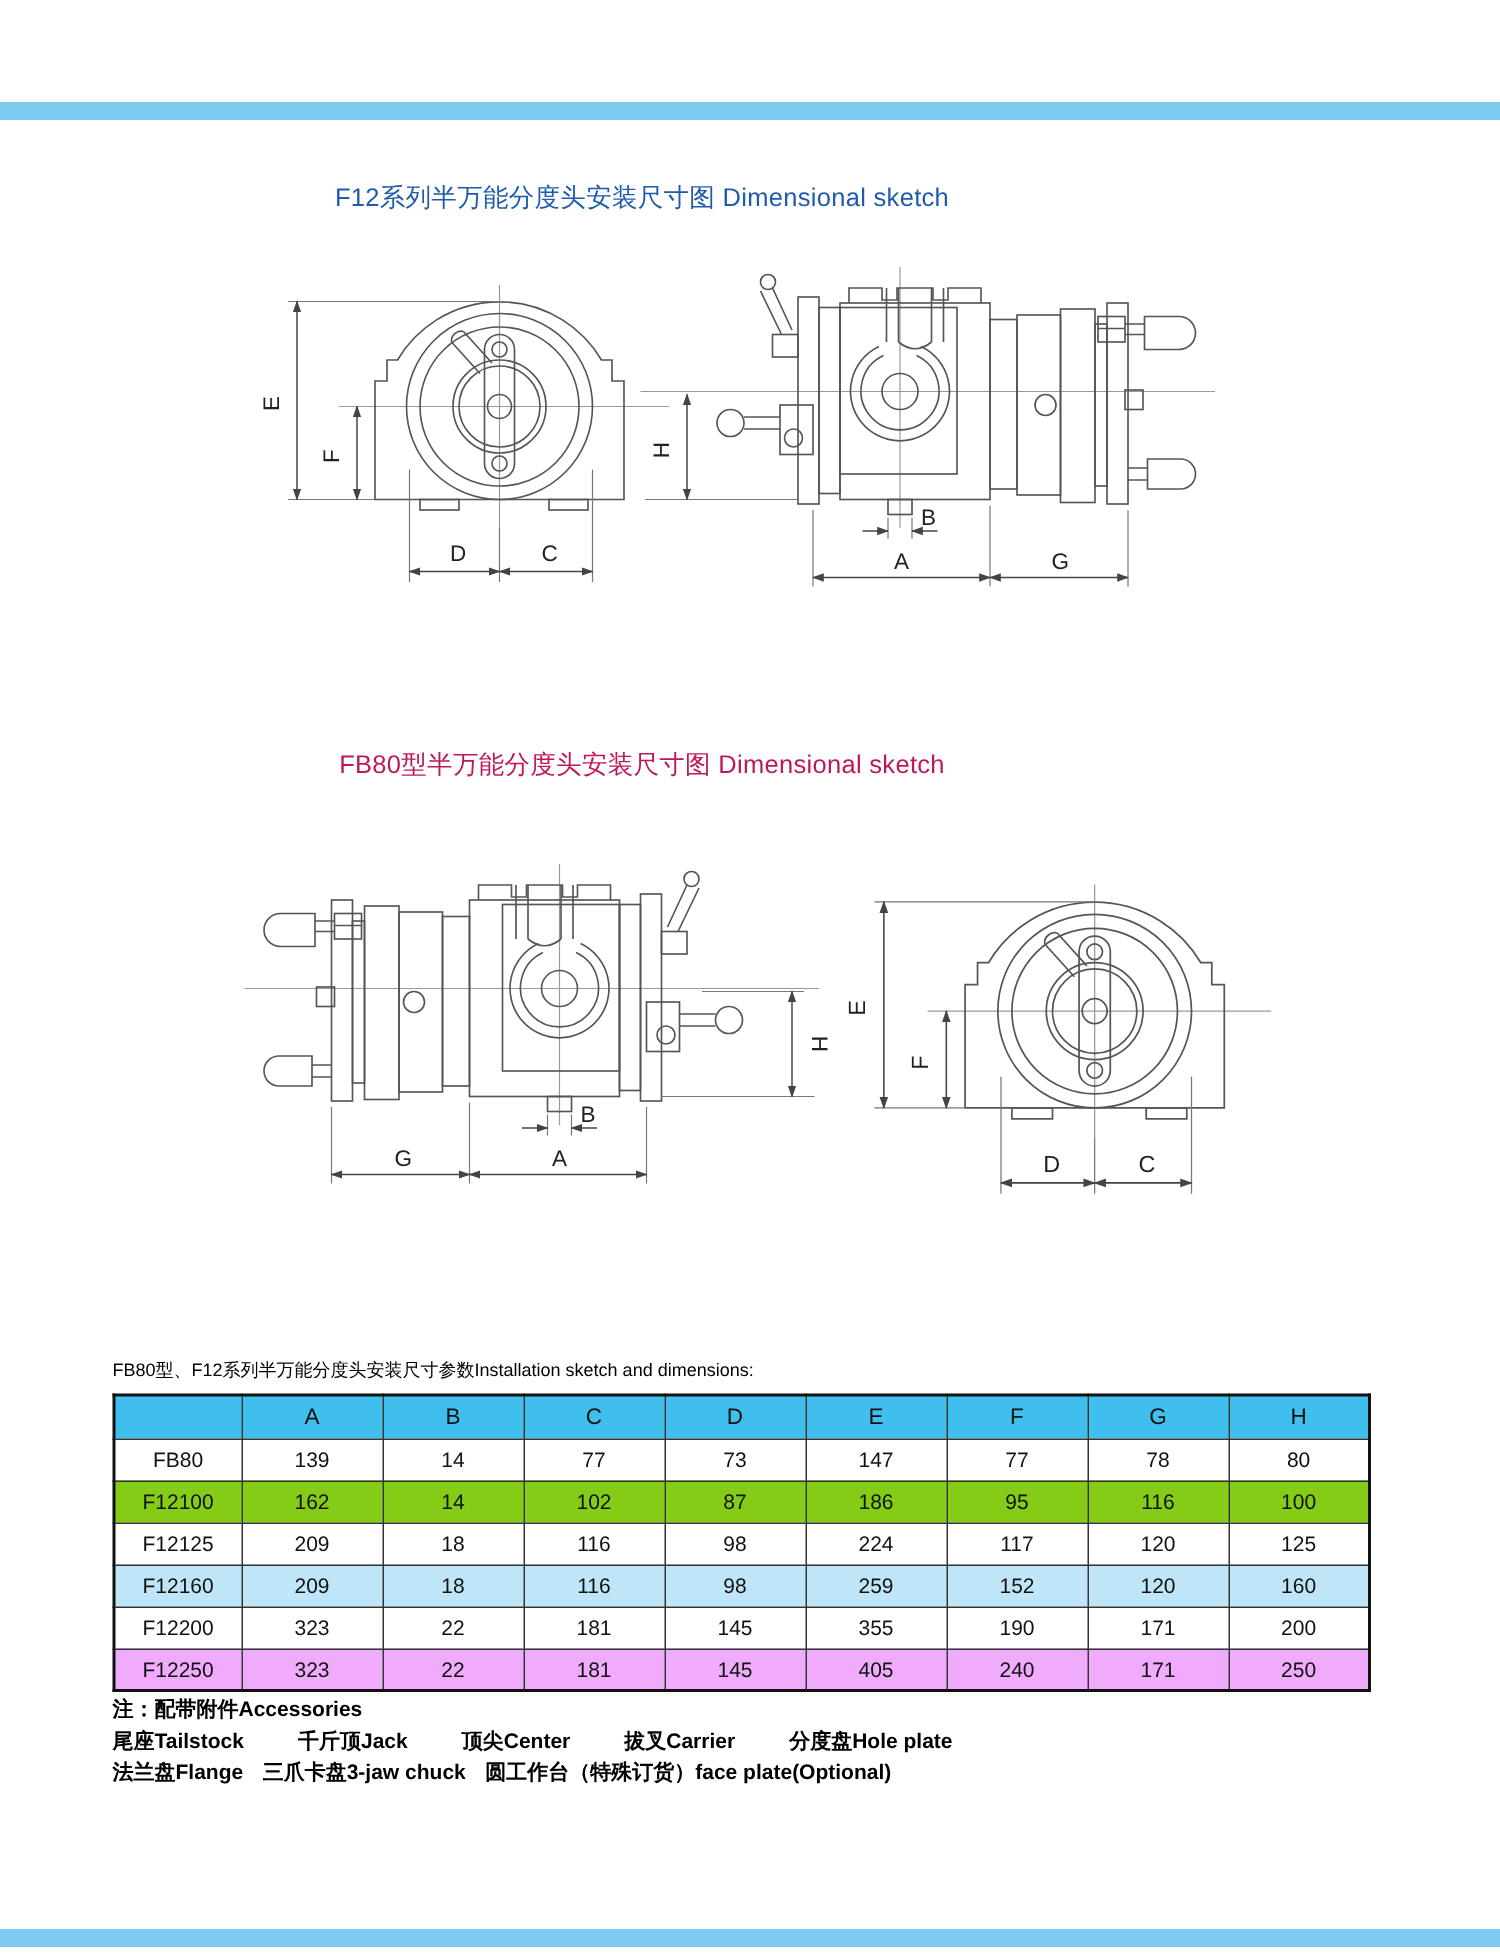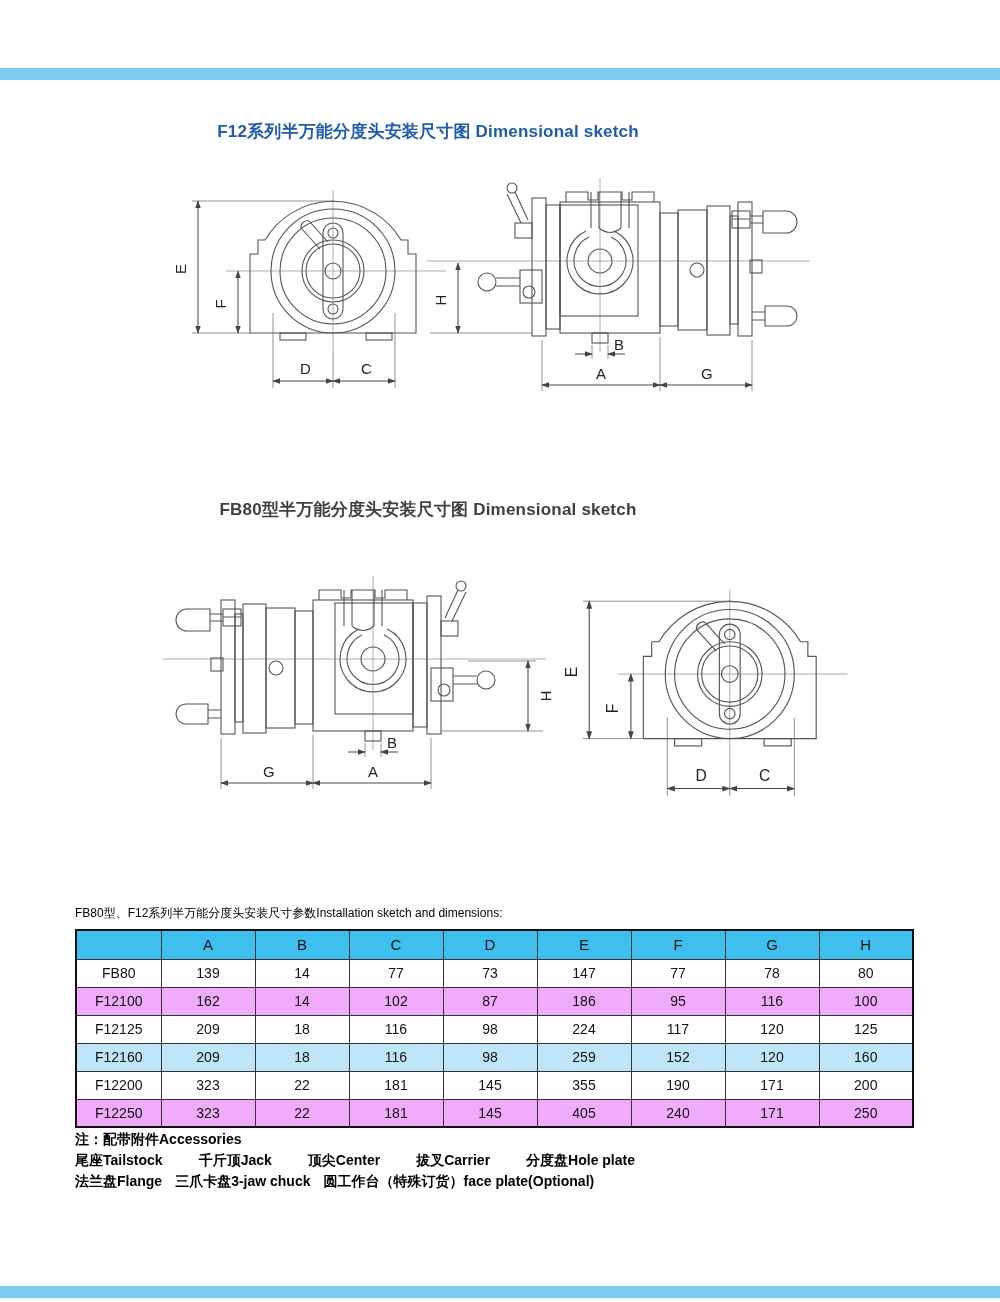--- a/index.html
+++ b/index.html
@@ -4,21 +4,21 @@
 <style>
   * { margin:0; padding:0; box-sizing:border-box; }
   html,body { background:#fff; }
   body {
     width:1000px; height:1302px; position:relative; overflow:hidden;
     font-family:"Liberation Sans","DejaVu Sans",sans-serif; color:#111;
   }
   .bar { position:absolute; left:0; width:1000px; height:12px; }
   .section-title {
     position:absolute; left:0; width:856px; text-align:center;
-    font-size:17px; font-weight:700; letter-spacing:.2px;
+    font-size:17px; font-weight:400; letter-spacing:.2px;
   }
   .drawing { position:absolute; }
   .drawing .dim line { stroke:#444; stroke-width:1; }
   .drawing .dim .ext { stroke:#777; stroke-width:.8; }
   .drawing .dim text { fill:#222; font-size:15px; font-family:"Liberation Sans",sans-serif; }
   .table-title { position:absolute; left:75px; top:905px; font-size:12px; color:#000; }
   table.dims {
     position:absolute; left:75px; top:929px; width:837px;
     border-collapse:collapse; table-layout:fixed; font-size:14px;
   }
@@ -133,21 +133,21 @@
     <line class="ext" x1="117" y1="170" x2="117" y2="221"></line>
     <line class="ext" x1="235" y1="167" x2="235" y2="221"></line>
     <line class="ext" x1="327" y1="170" x2="327" y2="221"></line>
     <line x1="117" y1="215" x2="235" y2="215" marker-start="url(#mB)" marker-end="url(#mB)"></line>
     <line x1="235" y1="215" x2="327" y2="215" marker-start="url(#mB)" marker-end="url(#mB)"></line>
     <text x="171" y="209">A</text>
     <text x="276" y="209">G</text>
   </g>
 </svg>
 
-<div class="section-title" style="top: 498px; color: #404040;">FB80型半万能分度头安装尺寸图 Dimensional sketch</div>
+<div class="section-title" style="top: 498px; color: #be185d;">FB80型半万能分度头安装尺寸图 Dimensional sketch</div>
 
 <svg class="drawing" style="left:138px;top:568px" width="440" height="240" viewBox="0 0 440 240">
   <defs>
     <marker id="mC" viewBox="0 0 10 10" refX="9" refY="5" markerWidth="8" markerHeight="8" orient="auto-start-reverse">
       <path d="M0,1.5 L10,5 L0,8.5 z" fill="#444"></path>
     </marker>
   </defs>
   <use href="#sideBody" transform="translate(410,0) scale(-1,1)"></use>
   <g class="dim">
     <line class="ext" x1="303" y1="163" x2="405" y2="163"></line>
@@ -223,21 +223,21 @@
     <td>FB80</td>
     <td>139</td>
     <td>14</td>
     <td>77</td>
     <td>73</td>
     <td>147</td>
     <td>77</td>
     <td>78</td>
     <td>80</td>
   </tr>
-  <tr style="background:#f0abfc">
+  <tr style="background:#84cc16">
     <td>F12100</td>
     <td>162</td>
     <td>14</td>
     <td>102</td>
     <td>87</td>
     <td>186</td>
     <td>95</td>
     <td>116</td>
     <td>100</td>
   </tr>

